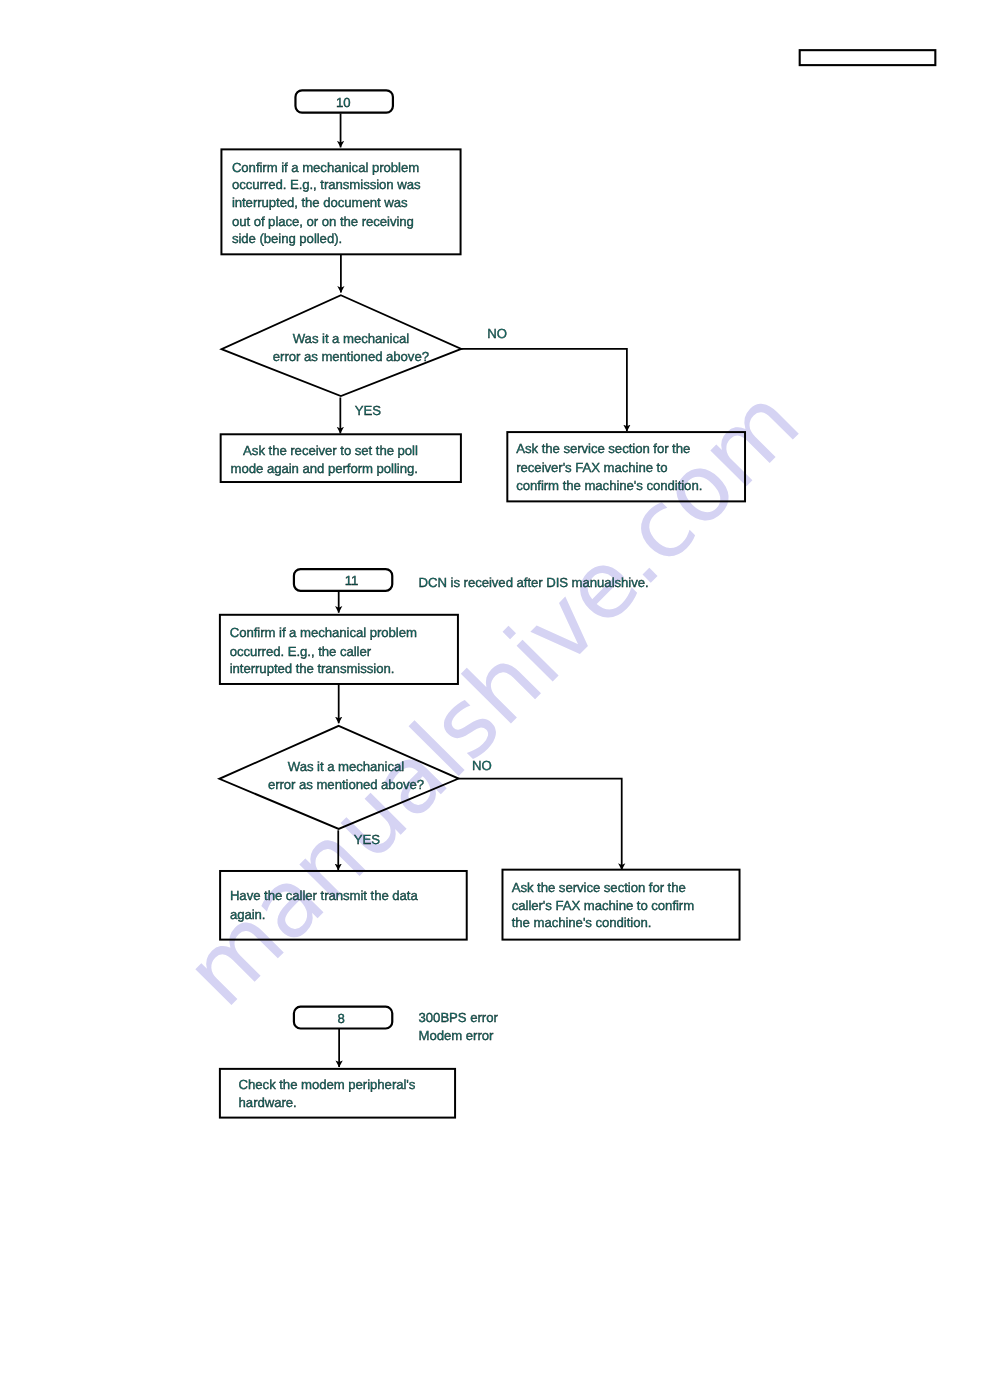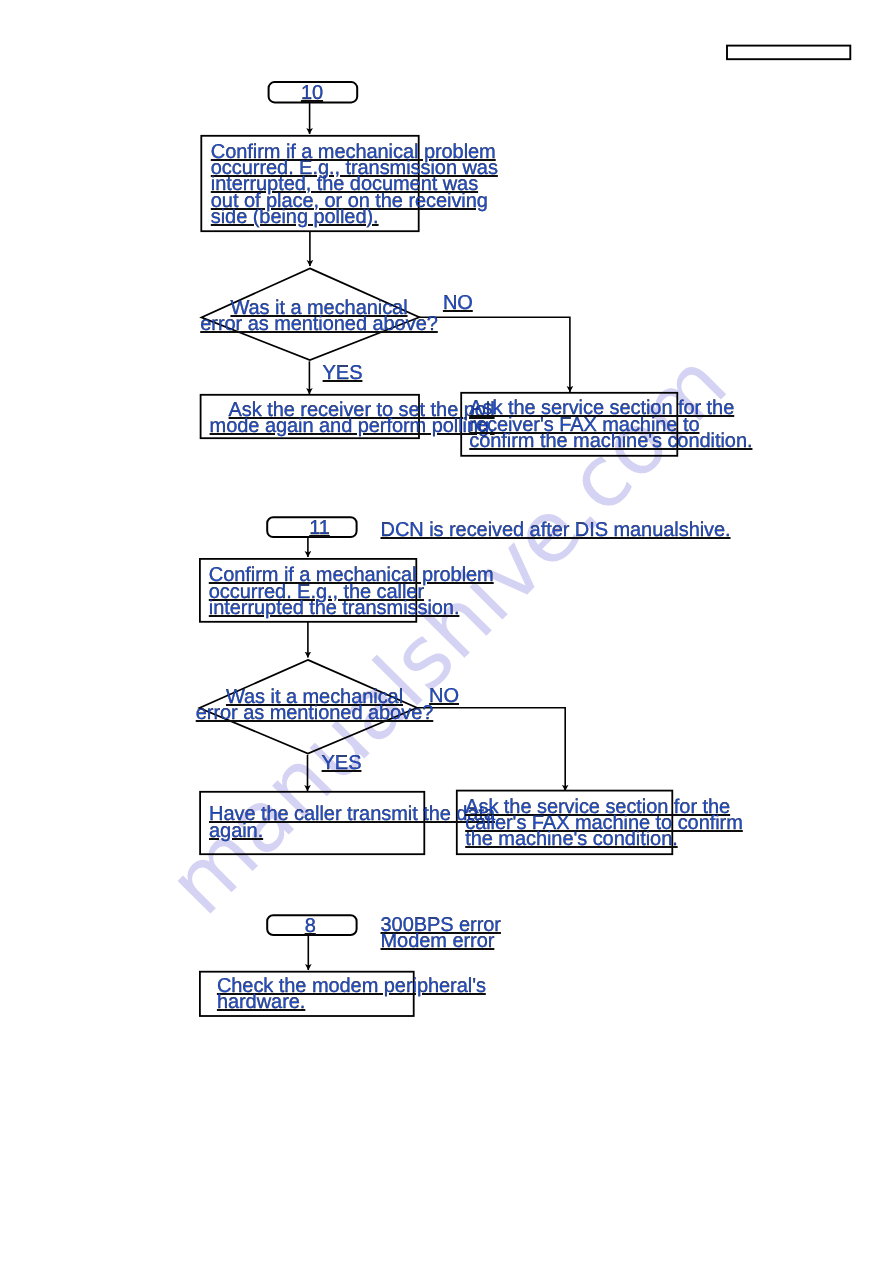--- a/index.html
+++ b/index.html
@@ -1,19 +1,19 @@
 <!DOCTYPE html>
 <html><head>
 <meta charset="utf-8">
 <style>
   html,body{margin:0;padding:0;}
   body{width:893px;height:1263px;background:#ffffff;font-family:"Liberation Sans",sans-serif;position:relative;overflow:hidden;-webkit-font-smoothing:antialiased;text-rendering:geometricPrecision;}
   .page{position:absolute;left:0;top:0;width:893px;height:1263px;background:#fff;}
   svg.layer{position:absolute;left:0;top:0;width:893px;height:1263px;}
-  .txt{position:absolute;transform:translateZ(0);color:#1d4ed8;-webkit-text-stroke:0.3px #0d0d0d;white-space:pre;font-size:20px;line-height:16.35px;letter-spacing:-0.06px;text-decoration:underline;}
+  .txt{position:absolute;transform:translateZ(0);color:#0f766e;-webkit-text-stroke:0.3px #0d0d0d;white-space:pre;font-size:12px;line-height:16.35px;letter-spacing:-0.06px;}
   .cap{letter-spacing:-0.13px;}
   .ctr{text-align:center;}
 </style>
 </head>
 <body>
 
 <div class="page">
 
   <svg class="layer" viewBox="0 0 893 1263" xmlns="http://www.w3.org/2000/svg">
     <text x="0" y="0" font-family="DejaVu Sans, sans-serif" font-size="84.5" transform="translate(205,919) rotate(-45.2)" fill="#d5d3f3">manualshive.com</text>

